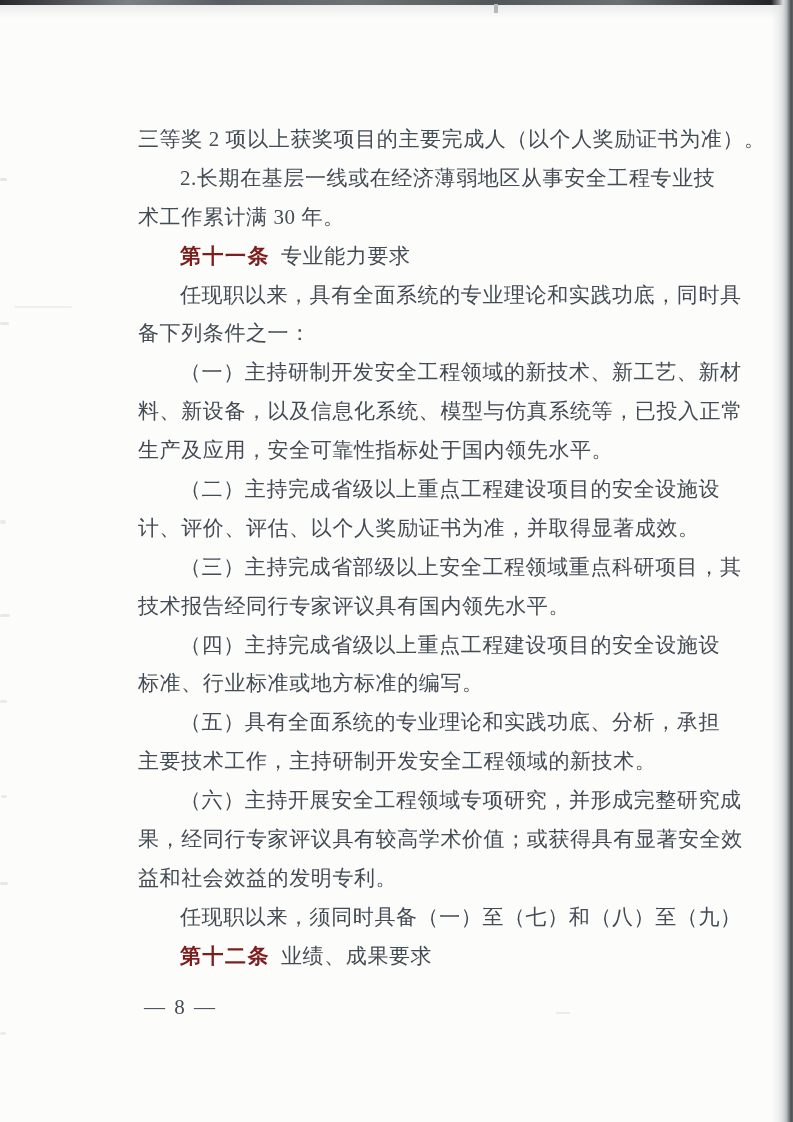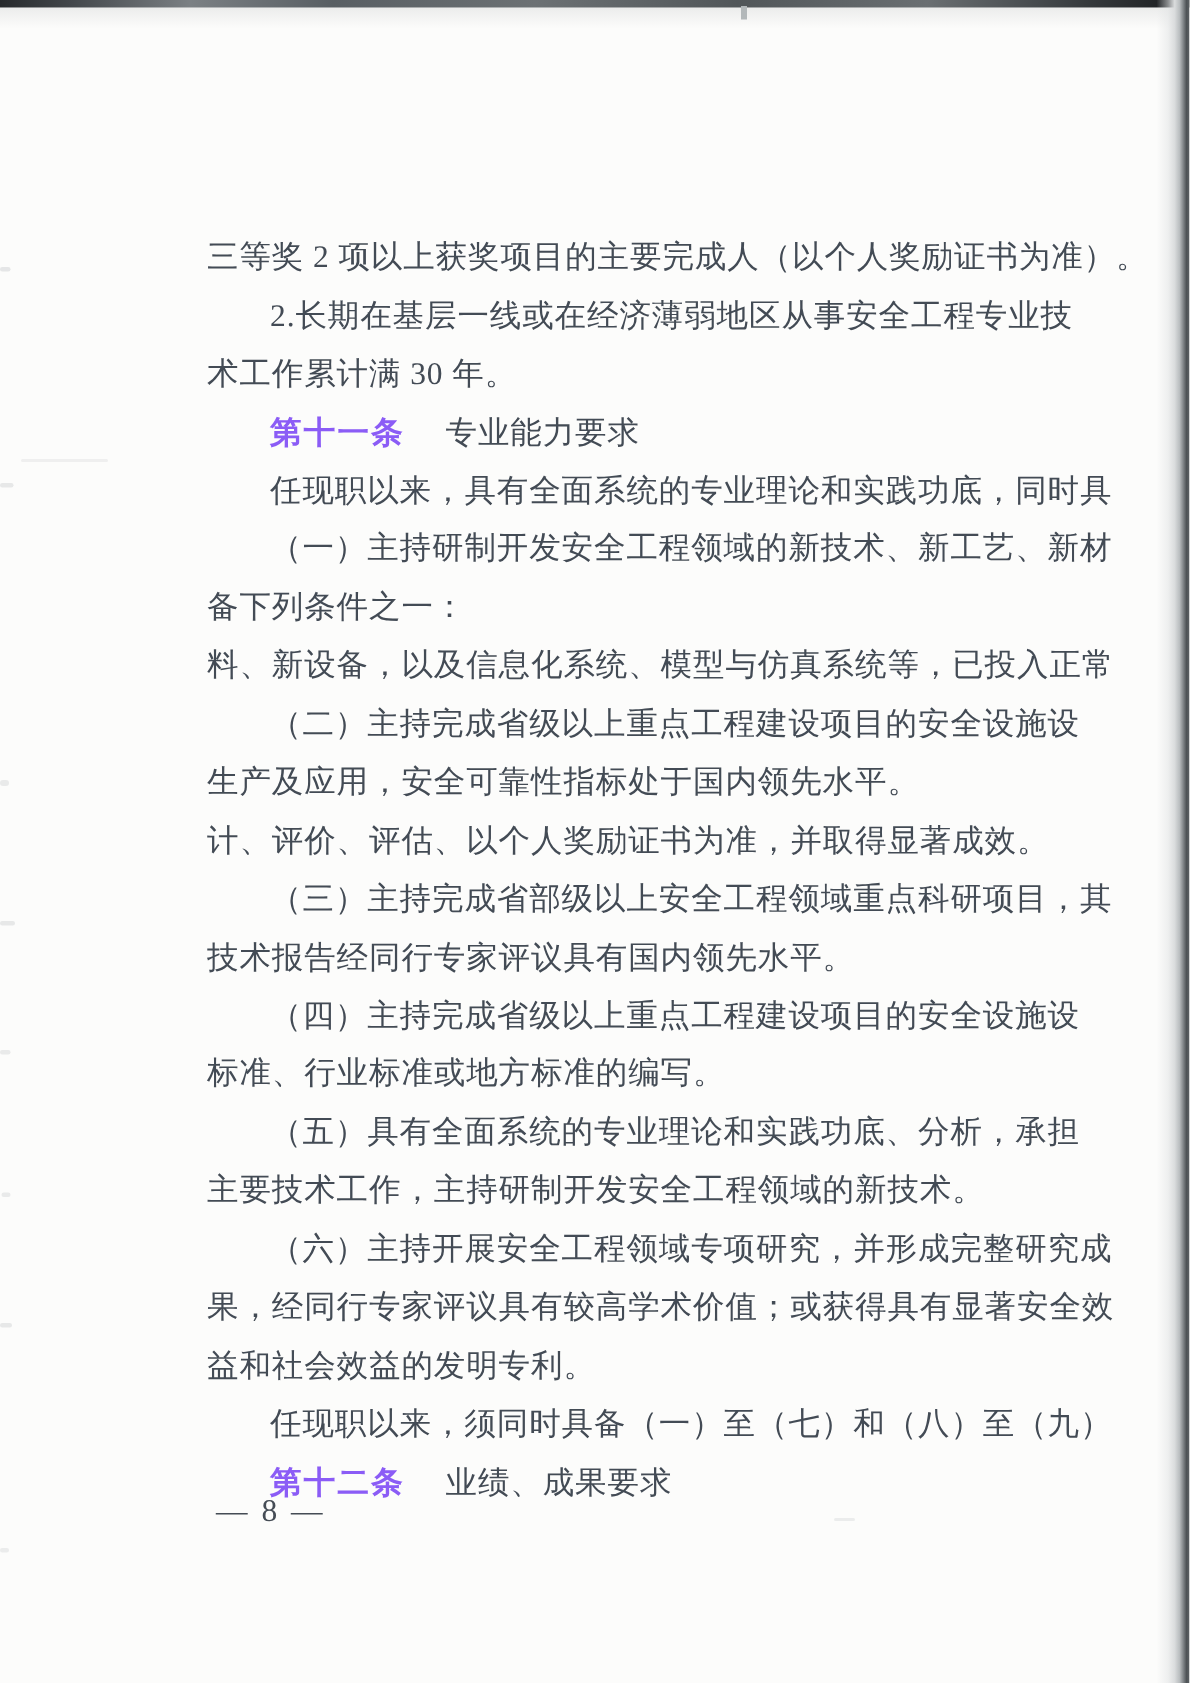--- a/index.html
+++ b/index.html
@@ -31,32 +31,32 @@
   }
   .scan-right-edge {
     position: absolute; top: 0; right: 0; bottom: 0; width: 22px;
     background: linear-gradient(90deg,
       rgba(226,228,229,0) 0%, rgba(226,228,229,0.55) 35%,
       #dadcdd 55%, #b9bdbf 70%, #7c8184 82%, #4e5356 91%, #5c6164 100%);
   }
   .smudge { position: absolute; border-radius: 2px; }
   
   .doc-body {
-    position: absolute; left: 138px; top: 152px; width: 620px;
+    position: absolute; left: 138px; top: 120px; width: 620px;
     font-size: 21px; line-height: 38.9px;
     color: #434b55; letter-spacing: 0.6px;
   }
   .line { white-space: nowrap; height: 38.9px; }
   .line.indent { padding-left: 42px; }
   .seg.bold {
     font-weight: 700;
     font-family: "DejaVu Sans", "Liberation Sans", sans-serif;
-    color: #8b5cf6;
+    color: #7f1d1d;
     letter-spacing: 1.5px;
-    margin-right: 27px;
+    margin-right: 11px;
   }
   .page-number {
     position: absolute; left: 144px; top: 995px;
     font-size: 21px; color: #454c55; letter-spacing: 2px;
     white-space: nowrap;
   }
 </style>
 </head>
 <body>
 
@@ -77,25 +77,25 @@
   <div class="smudge" style="left:0;top:882px;width:8px;height:3px;background:rgba(150,156,160,0.20);"></div>
   <div class="smudge" style="left:0;top:1032px;width:6px;height:3px;background:rgba(150,156,160,0.16);"></div>
   <div class="smudge" style="left:556px;top:1012px;width:14px;height:2px;background:rgba(160,166,170,0.18);"></div>
 
   <div class="doc-body">
       <div class="line"><span class="seg">三等奖 2 项以上获奖项目的主要完成人（以个人奖励证书为准）。</span></div>
       <div class="line indent"><span class="seg">2.长期在基层一线或在经济薄弱地区从事安全工程专业技</span></div>
       <div class="line"><span class="seg">术工作累计满 30 年。</span></div>
       <div class="line indent"><span class="seg bold">第十一条</span><span class="seg">专业能力要求</span></div>
       <div class="line indent"><span class="seg">任现职以来，具有全面系统的专业理论和实践功底，同时具</span></div>
+      <div class="line"><span class="seg">备下列条件之一：</span></div>
       <div class="line indent"><span class="seg">（一）主持研制开发安全工程领域的新技术、新工艺、新材</span></div>
-      <div class="line"><span class="seg">备下列条件之一：</span></div>
       <div class="line"><span class="seg">料、新设备，以及信息化系统、模型与仿真系统等，已投入正常</span></div>
+      <div class="line"><span class="seg">生产及应用，安全可靠性指标处于国内领先水平。</span></div>
       <div class="line indent"><span class="seg">（二）主持完成省级以上重点工程建设项目的安全设施设</span></div>
-      <div class="line"><span class="seg">生产及应用，安全可靠性指标处于国内领先水平。</span></div>
       <div class="line"><span class="seg">计、评价、评估、以个人奖励证书为准，并取得显著成效。</span></div>
       <div class="line indent"><span class="seg">（三）主持完成省部级以上安全工程领域重点科研项目，其</span></div>
       <div class="line"><span class="seg">技术报告经同行专家评议具有国内领先水平。</span></div>
       <div class="line indent"><span class="seg">（四）主持完成省级以上重点工程建设项目的安全设施设</span></div>
       <div class="line"><span class="seg">标准、行业标准或地方标准的编写。</span></div>
       <div class="line indent"><span class="seg">（五）具有全面系统的专业理论和实践功底、分析，承担</span></div>
       <div class="line"><span class="seg">主要技术工作，主持研制开发安全工程领域的新技术。</span></div>
       <div class="line indent"><span class="seg">（六）主持开展安全工程领域专项研究，并形成完整研究成</span></div>
       <div class="line"><span class="seg">果，经同行专家评议具有较高学术价值；或获得具有显著安全效</span></div>
       <div class="line"><span class="seg">益和社会效益的发明专利。</span></div>

